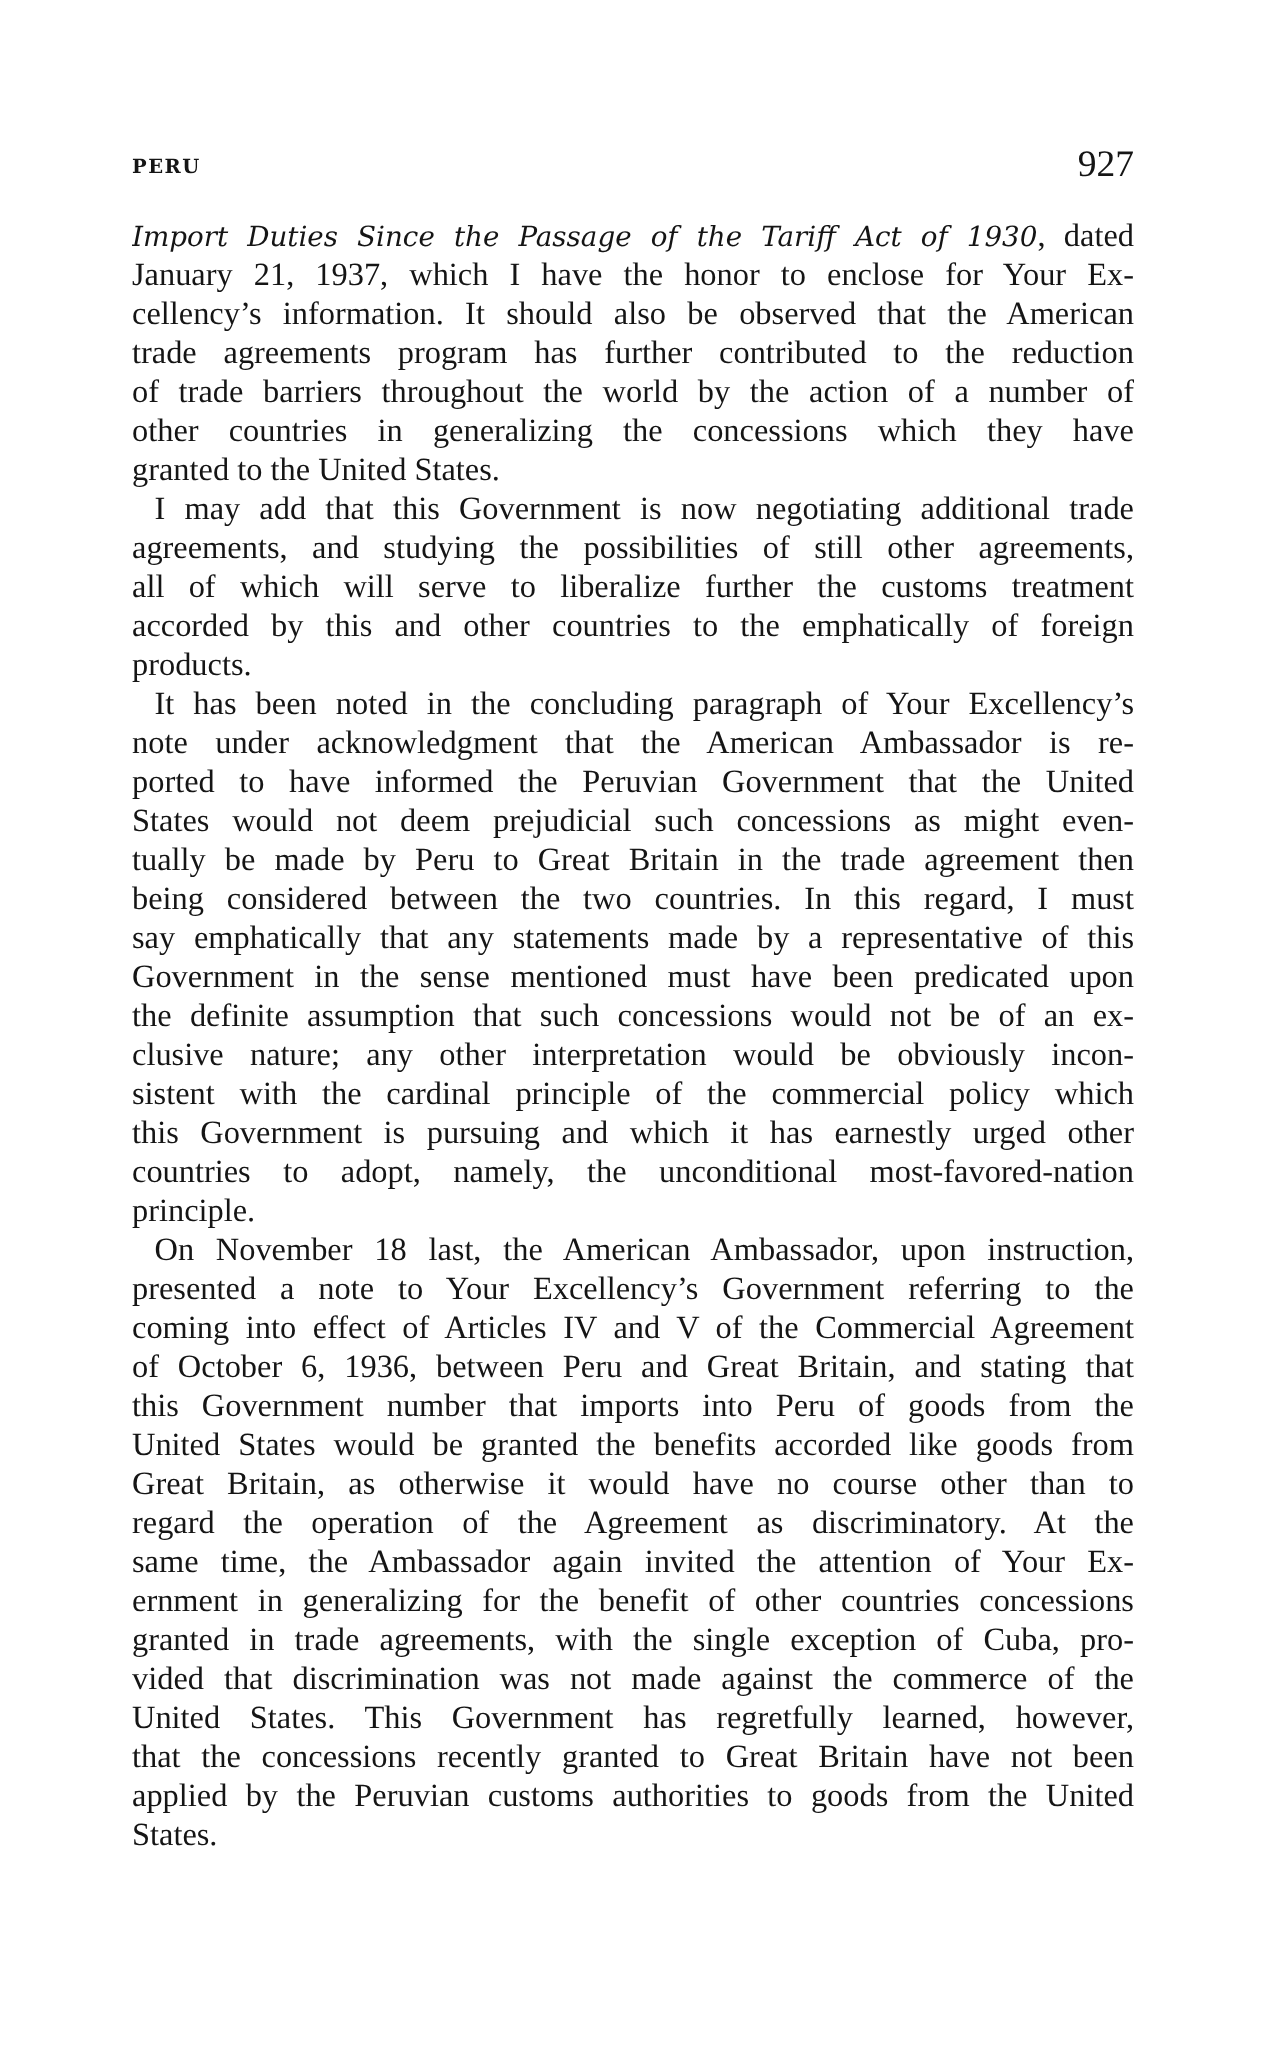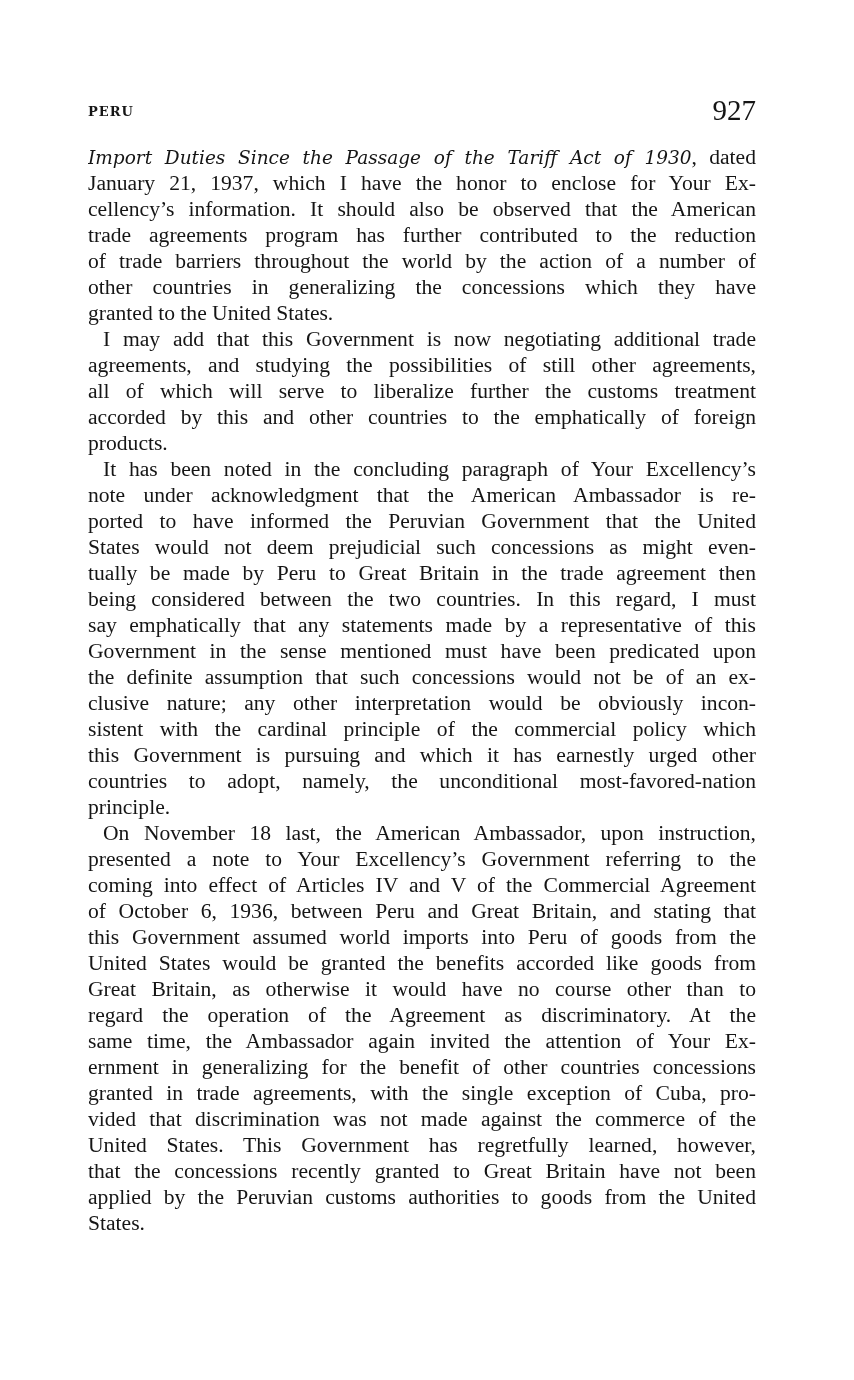--- a/index.html
+++ b/index.html
@@ -37,21 +37,21 @@
     font-weight: bold;
     font-size: 13px;
     letter-spacing: 1px;
     transform: translateX(0px);
   }
   .page-number {
     position: absolute;
     right: 0;
     top: 0;
     font-family: "Liberation Serif", serif;
-    font-size: 29px;
+    font-size: 25px;
     line-height: 28px;
   }
   .body-text {
     position: absolute;
     top: 144px;
     left: 88px;
     width: 668px;
   }
   .line {
     display: block;
@@ -111,21 +111,21 @@
         <div class="line"><span style="word-spacing: 0px;">sistent with the cardinal principle of the commercial policy which</span></div>
         <div class="line"><span style="word-spacing: 0px;">this Government is pursuing and which it has earnestly urged other</span></div>
         <div class="line"><span style="word-spacing: 0px;">countries to adopt, namely, the unconditional most-favored-nation</span></div>
         <div class="line last"><span>principle.</span></div>
       </div>
       <div>
         <div class="line indent"><span style="word-spacing: 0px;">On November 18 last, the American Ambassador, upon instruction,</span></div>
         <div class="line"><span style="word-spacing: 0px;">presented a note to Your Excellency’s Government referring to the</span></div>
         <div class="line"><span style="word-spacing: 0px;">coming into effect of Articles IV and V of the Commercial Agreement</span></div>
         <div class="line"><span style="word-spacing: 0px;">of October 6, 1936, between Peru and Great Britain, and stating that</span></div>
-        <div class="line"><span style="word-spacing: 0px;">this Government assumed world imports into Peru of goods from the</span></div>
+        <div class="line"><span style="word-spacing: 0px;">this Government number that imports into Peru of goods from the</span></div>
         <div class="line"><span style="word-spacing: 0px;">United States would be granted the benefits accorded like goods from</span></div>
         <div class="line"><span style="word-spacing: 0px;">Great Britain, as otherwise it would have no course other than to</span></div>
         <div class="line"><span style="word-spacing: 0px;">regard the operation of the Agreement as discriminatory.  At the</span></div>
         <div class="line"><span style="word-spacing: 0px;">same time, the Ambassador again invited the attention of Your Ex-</span></div>
         <div class="line"><span style="word-spacing: 0px;">ernment in generalizing for the benefit of other countries concessions</span></div>
         <div class="line"><span style="word-spacing: 0px;">granted in trade agreements, with the single exception of Cuba, pro-</span></div>
         <div class="line"><span style="word-spacing: 0px; margin-top: 40px;">vided that discrimination was not made against the commerce of the</span></div>
         <div class="line"><span style="word-spacing: 0px;">United States.  This Government has regretfully learned, however,</span></div>
         <div class="line"><span style="word-spacing: 0px;">that the concessions recently granted to Great Britain have not been</span></div>
         <div class="line"><span style="word-spacing: 0px;">applied by the Peruvian customs authorities to goods from the United</span></div>

